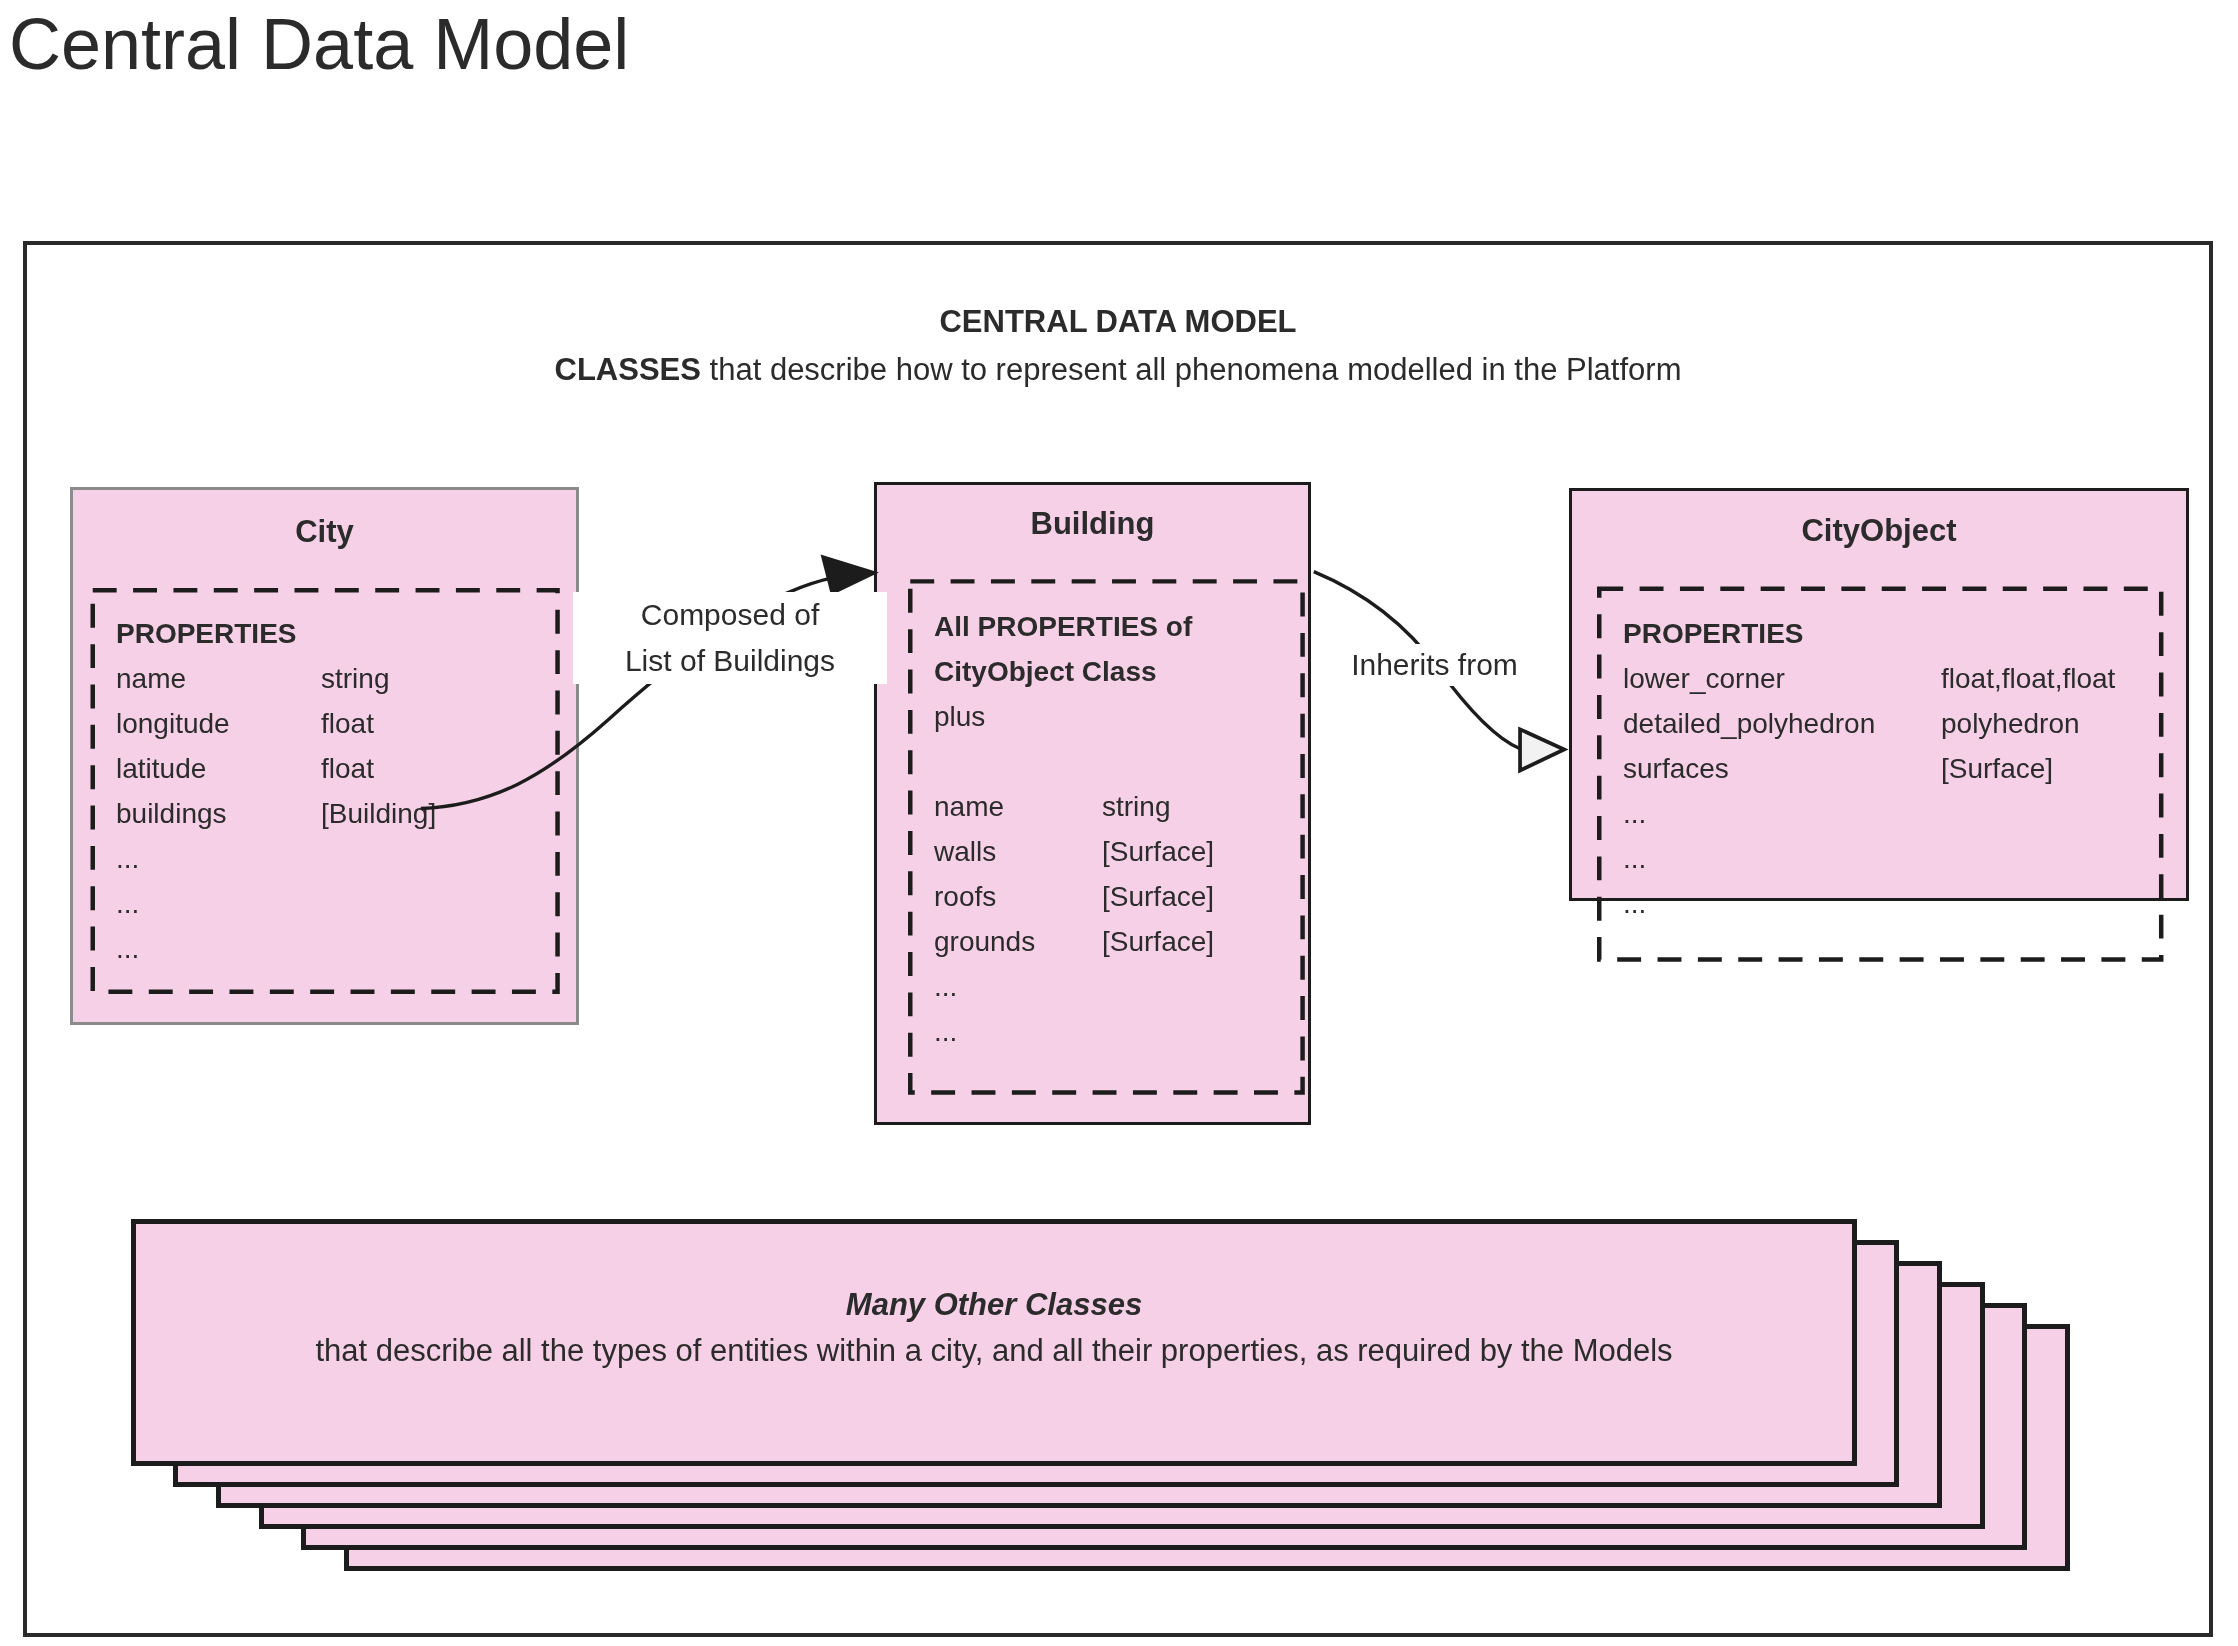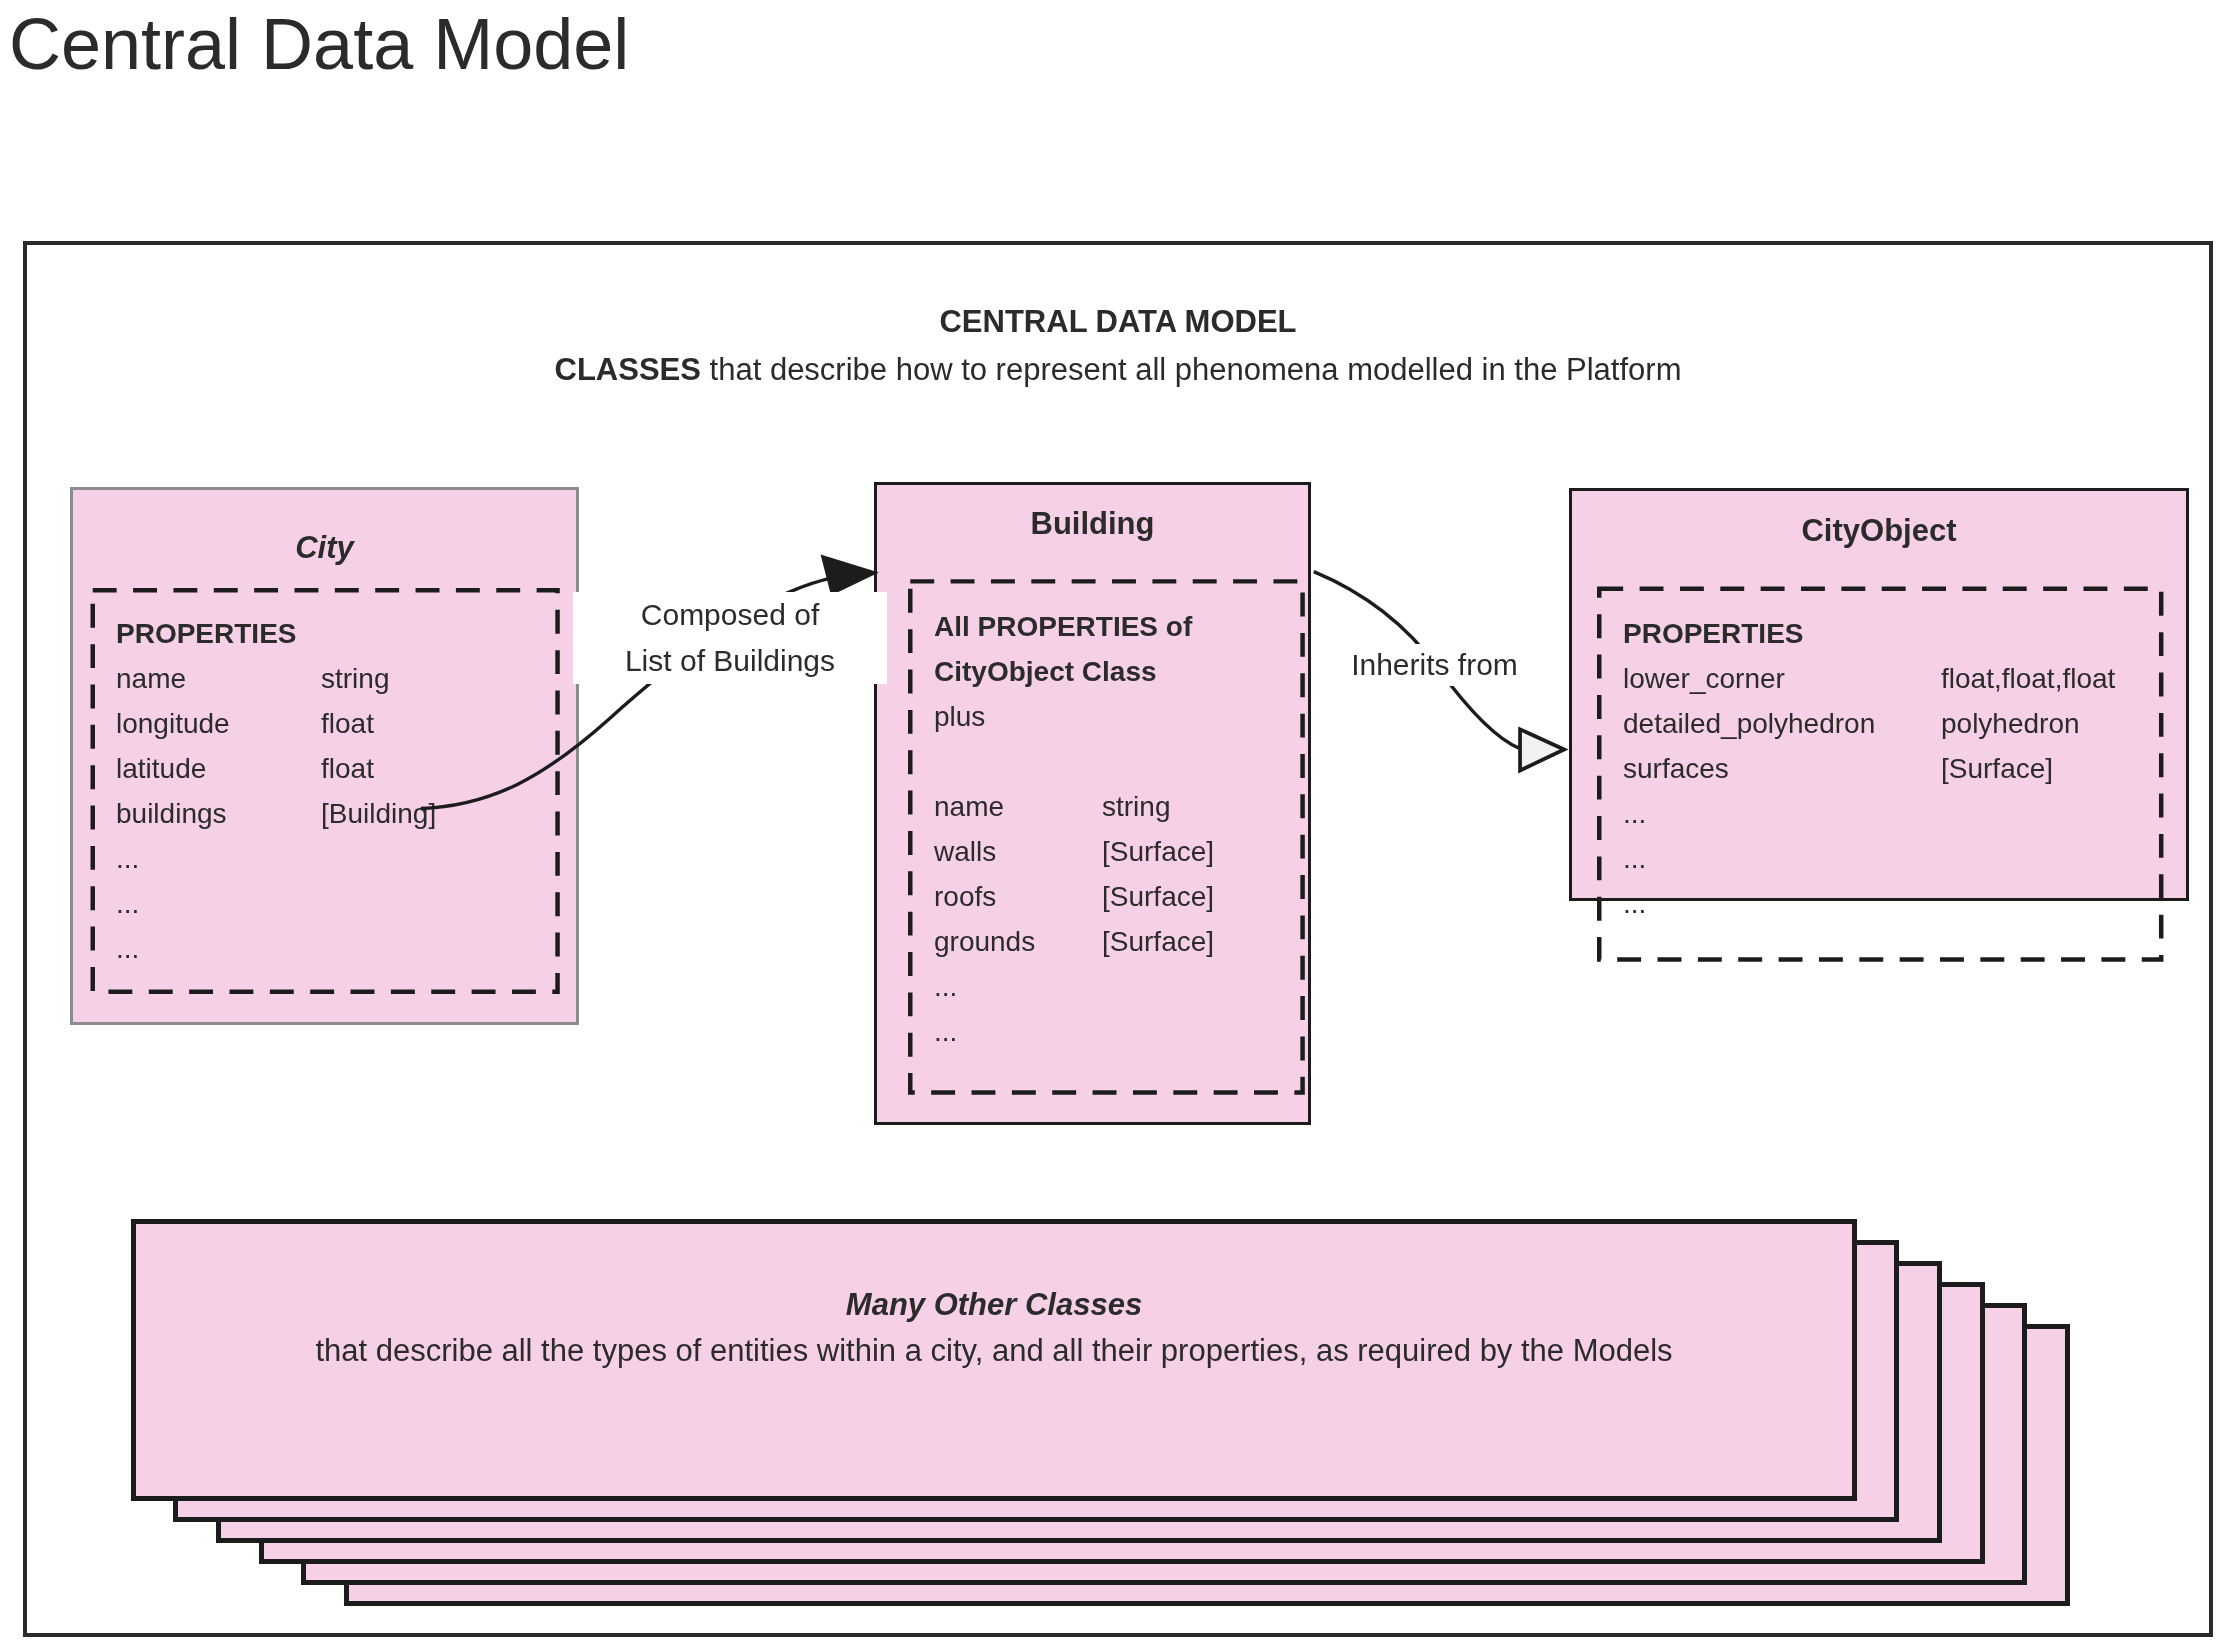--- a/index.html
+++ b/index.html
@@ -34,21 +34,21 @@
   .building-col .pname{width:168px;flex:none;}
   .cityobject-col .pname{width:318px;flex:none;}
   .spacer-row{height:45px;}
 
   .arrow-label{
     background:#ffffff;text-align:center;font-size:30px;white-space:nowrap;
   }
   .svg-layer{left:0;top:0;width:2239px;height:1647px;pointer-events:none;}
 
   .stack-card{
-    width:1726px;height:282px;box-sizing:border-box;
+    width:1726px;height:247px;box-sizing:border-box;
     background:#f6d0e6;border:5.2px solid #1c1c1c;
   }
   .card-text{width:100%;padding-top:61px;text-align:center;}
   .card-title{font-size:31px;font-weight:bold;font-style:italic;line-height:40px;}
   .card-subtitle{font-size:31px;line-height:40px;margin-top:6px;}
 </style>
 </head>
 <body>
 
 <div class="abs page-title">Central Data Model</div>
@@ -66,21 +66,21 @@
 <div class="abs stack-card" style="left:216px;top:1261px;"></div>
 <div class="abs stack-card" style="left:173px;top:1240px;"></div>
 <div class="abs stack-card" style="left:131px;top:1219px;">
   <div class="card-text">
     <div class="card-title">Many Other Classes</div>
     <div class="card-subtitle">that describe all the types of entities within a city, and all their properties, as required by the Models</div>
   </div>
 </div>
 
 <div class="abs class-box gray" style="left:70px;top:487px;width:509px;height:538px;">
-  <div class="class-title" style="padding-top:40px;font-style:italic;">City</div>
+  <div class="class-title" style="padding-top:24px;">City</div>
 </div>
 <div class="abs content city-col" style="left:116px;top:611px;width:430px;">
   <div class="section">PROPERTIES</div>
   <div class="prop-row">
       <span class="pname">name</span>
       <span class="ptype">string</span>
     </div>
   <div class="prop-row">
       <span class="pname">longitude</span>
       <span class="ptype">float</span>

